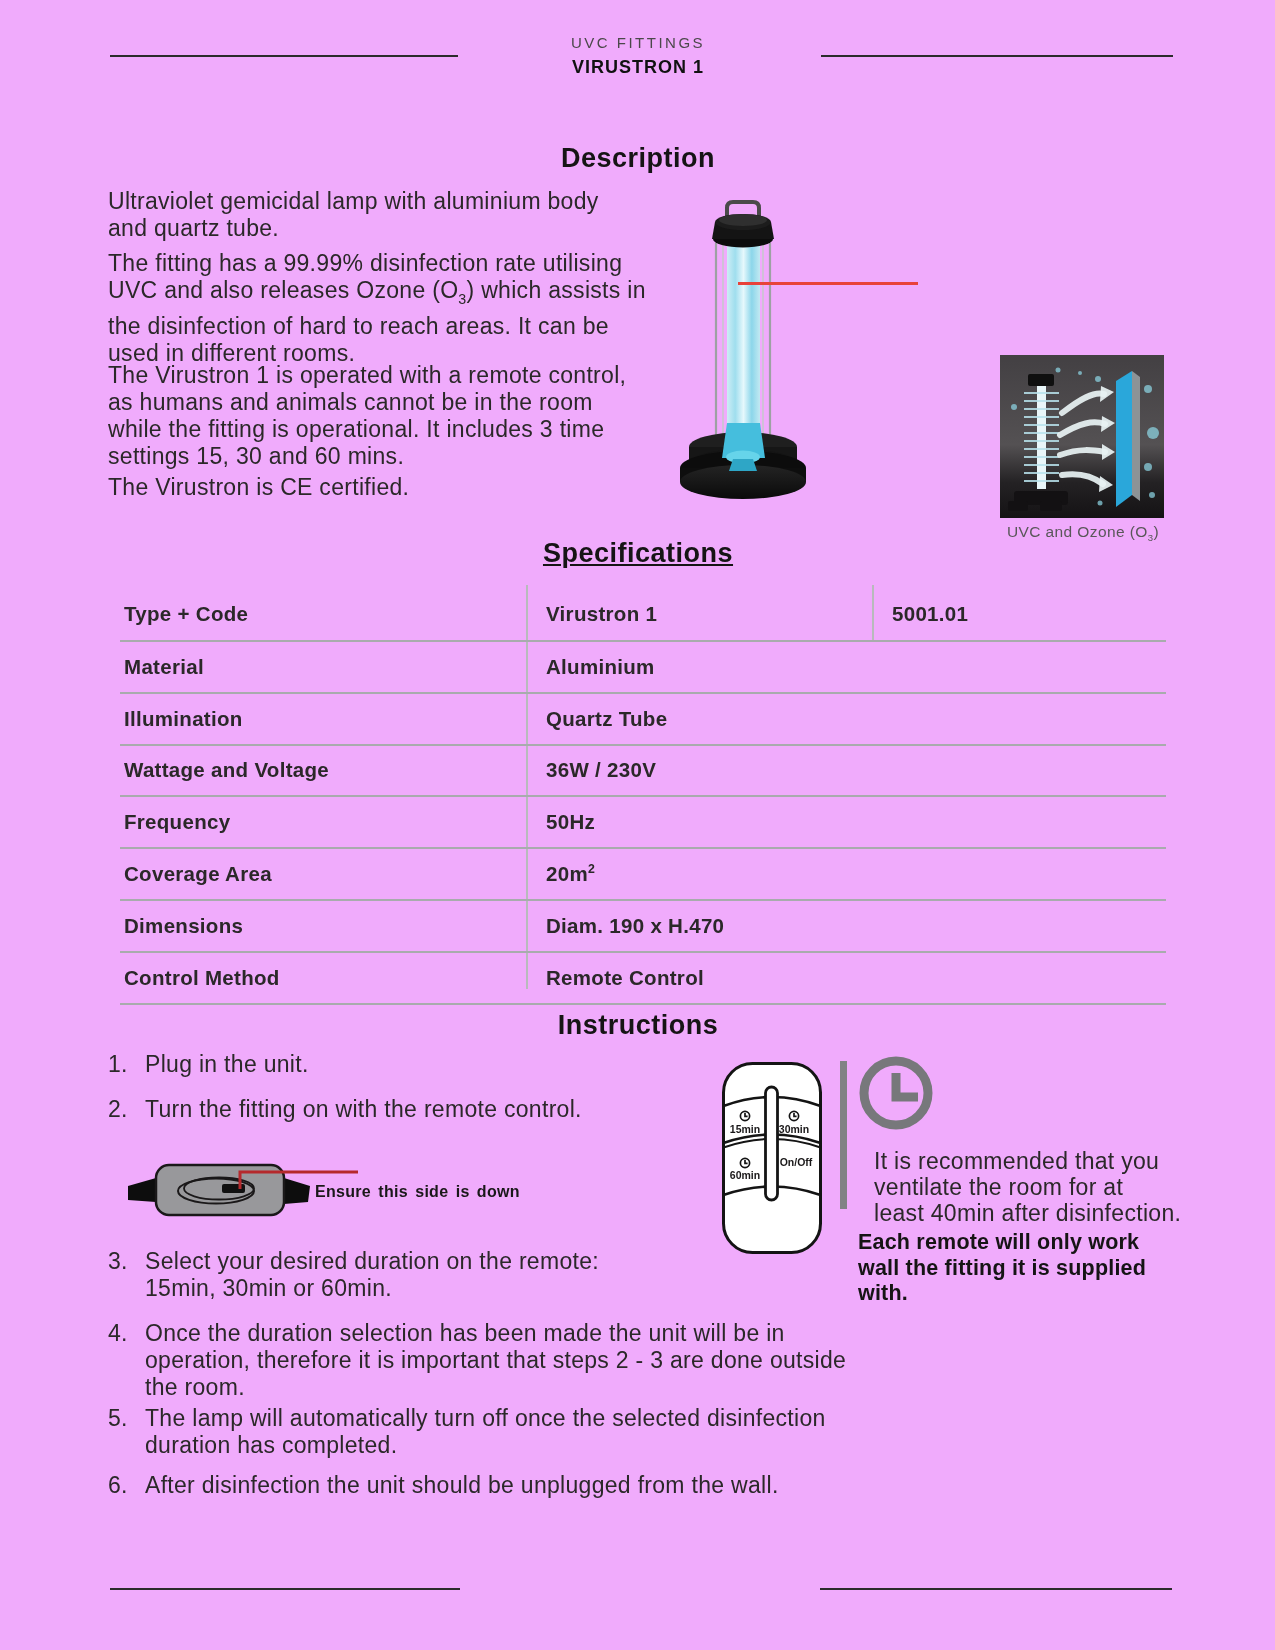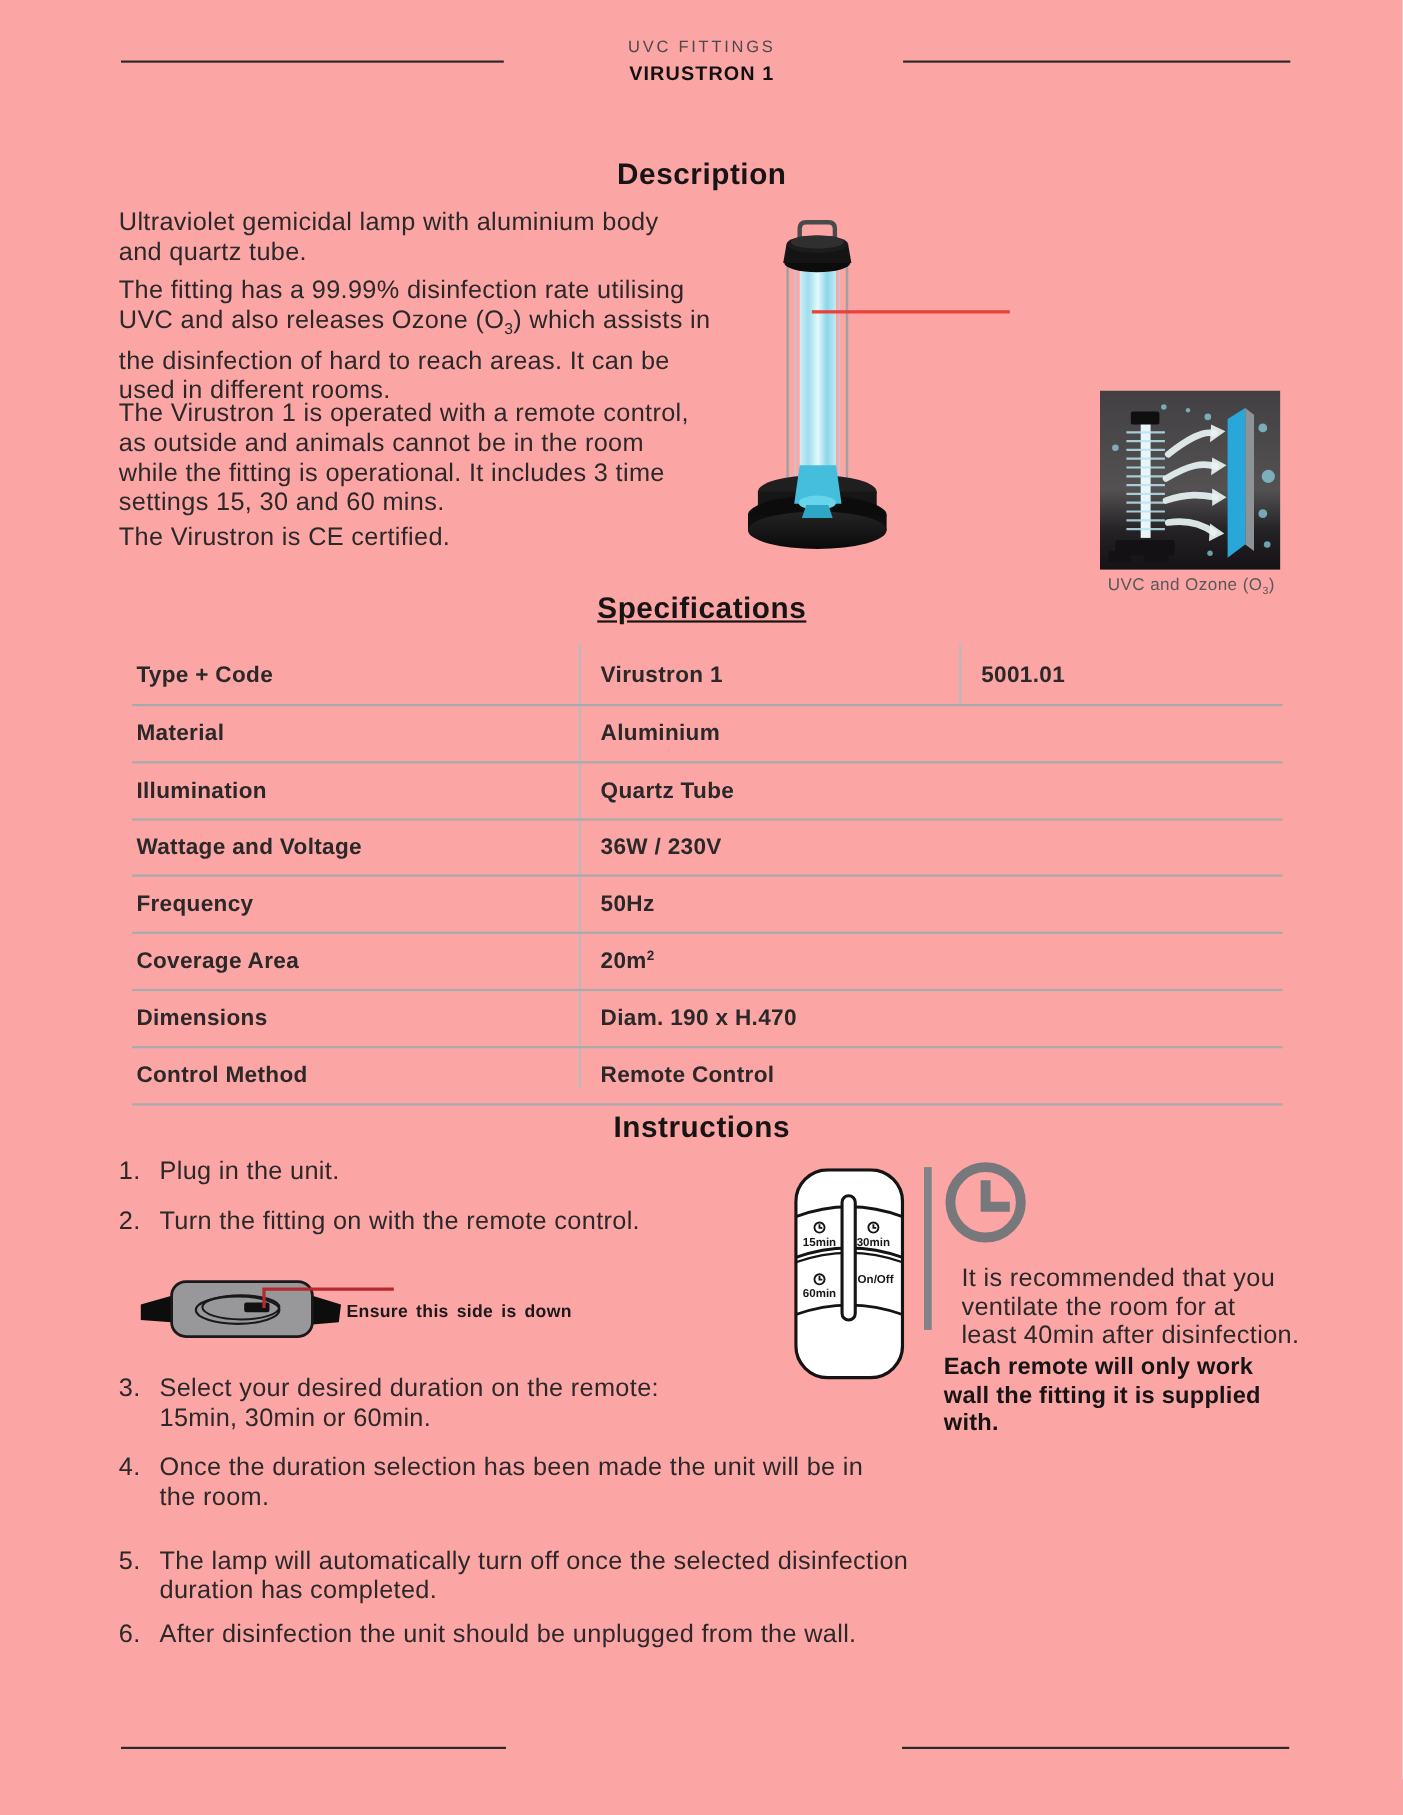--- a/index.html
+++ b/index.html
@@ -1,17 +1,17 @@
 <!DOCTYPE html>
 <html><head>
 <meta charset="utf-8">
 <style>
   html,body{margin:0;padding:0;background:#e8e8e8;}
   .page{
-    position:relative;width:1275px;height:1650px;margin:0 auto;background:#fca5a5;
+    position:relative;width:1275px;height:1650px;margin:0 auto;background:#f0abfc;
     overflow:hidden;font-family:"Liberation Sans","DejaVu Sans",sans-serif;color:#2b2829;
   }
   .abs{position:absolute;}
   .hline{position:absolute;height:2px;background:#2b2b2b;}
   .heading{
     position:absolute;left:338px;width:600px;text-align:center;
     font-weight:bold;font-size:27px;letter-spacing:.5px;color:#161415;
   }
   .hdr-cat{position:absolute;left:338px;top:34px;width:600px;text-align:center;
     font-size:15px;letter-spacing:2.5px;color:#4b484a;}
@@ -77,21 +77,21 @@
 
   <div class="para bodytext" style="top:250px;">
     <span class="line">The fitting has a 99.99% disinfection rate utilising</span>
     <span class="line"><span>UVC and also releases Ozone (O</span><sub class="chem">3</sub><span>) which assists in</span></span>
     <span class="line">the disinfection of hard to reach areas. It can be</span>
     <span class="line">used in different rooms.</span>
   </div>
 
   <div class="para bodytext" style="top:362px;">
     <span class="line">The Virustron 1 is operated with a remote control,</span>
-    <span class="line">as outside and animals cannot be in the room</span>
+    <span class="line">as humans and animals cannot be in the room</span>
     <span class="line">while the fitting is operational. It includes 3 time</span>
     <span class="line">settings 15, 30 and 60 mins.</span>
   </div>
 
   <div class="para bodytext" style="top:474px;">
     <span class="line">The Virustron is CE certified.</span>
   </div>
 
   <svg class="abs" style="left:652px;top:195px;" width="180" height="315" viewBox="0 0 180 315">
     <defs>
@@ -250,21 +250,21 @@
     <ellipse cx="99" cy="38.5" rx="35" ry="11" fill="none" stroke="#1a1819" stroke-width="1.8"></ellipse>
     <rect x="102" y="34" width="23" height="9" rx="2" fill="#111"></rect>
     <path d="M120,39 L120,22 L238,22" fill="none" stroke="#b5292c" stroke-width="3"></path>
     <text x="195" y="47" class="figtext">Ensure this side is down</text>
   </svg>
 
   <div class="instr bodytext" style="top:1248px;">
     <span class="inum">3.</span><span class="ilines"><span class="line">Select your desired duration on the remote:</span><span class="line">15min, 30min or 60min.</span></span>
   </div>
   <div class="instr bodytext" style="top:1320px;">
-    <span class="inum">4.</span><span class="ilines"><span class="line">Once the duration selection has been made the unit will be in</span><span class="line">the room.</span></span>
+    <span class="inum">4.</span><span class="ilines"><span class="line">Once the duration selection has been made the unit will be in</span><span class="line">operation, therefore it is important that steps 2 - 3 are done outside</span><span class="line">the room.</span></span>
   </div>
   <div class="instr bodytext" style="top:1405px;">
     <span class="inum">5.</span><span class="ilines"><span class="line">The lamp will automatically turn off once the selected disinfection</span><span class="line">duration has completed.</span></span>
   </div>
   <div class="instr bodytext" style="top:1472px;">
     <span class="inum">6.</span><span class="ilines"><span class="line">After disinfection the unit should be unplugged from the wall.</span></span>
   </div>
 
   <svg class="abs" style="left:722px;top:1062px;" width="100" height="192" viewBox="0 0 100 192">
     <rect x="1.5" y="1.5" width="97" height="189" rx="29" fill="#ffffff" stroke="#141414" stroke-width="3"></rect>

